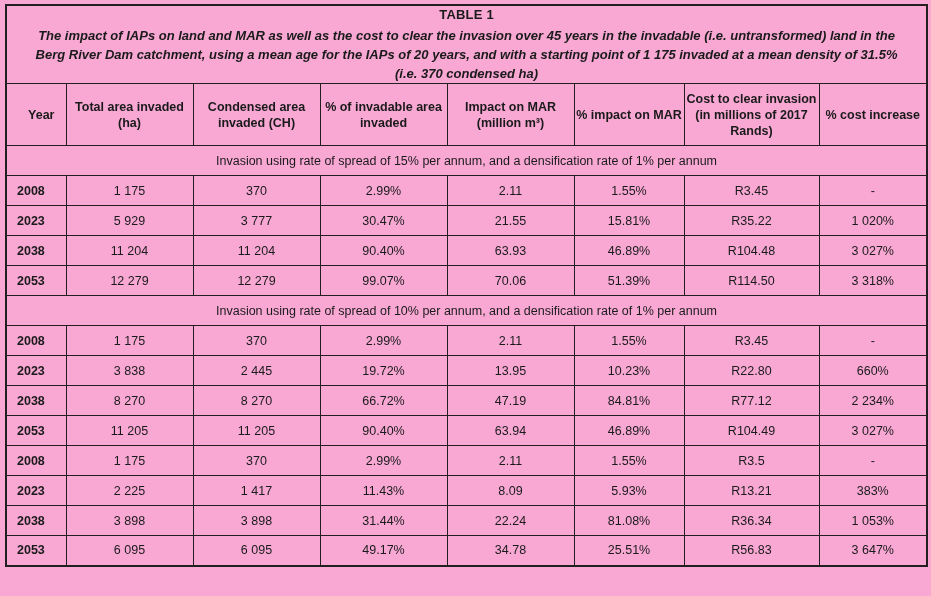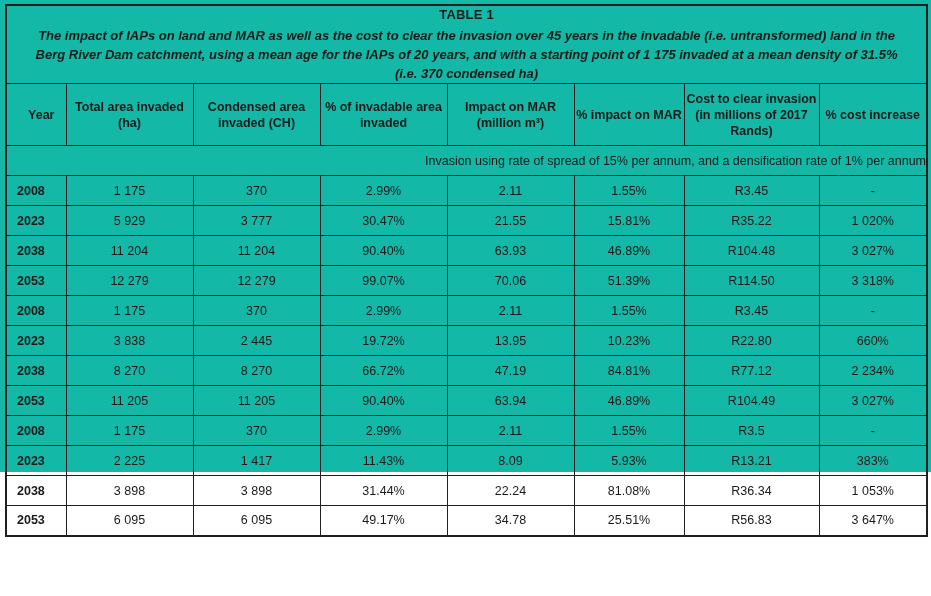--- a/index.html
+++ b/index.html
@@ -9,24 +9,24 @@
   }
   body {
     width: 931px;
     height: 596px;
     font-family: "Liberation Serif", serif;
     color: #1a1a1a;
     overflow: hidden;
   }
   .page {
     width: 931px;
-    height: 472px;
+    height: 596px;
     box-sizing: border-box;
     padding: 4px 5px 5px 5px;
-    background: #14b8a6;
+    background: #f9a8d4;
   }
   table.tbl {
     width: 921px;
     border-collapse: collapse;
     table-layout: fixed;
     border: 2px solid #231f20;
   }
   table.tbl td, table.tbl th {
     border: 1px solid #231f20;
     padding: 0;
@@ -64,21 +64,21 @@
     height: 62px;
     box-sizing: border-box;
   }
   .hdr td.hdr-year {
     text-align: center;
     padding-left: 10px;
   }
   .section td {
     font-family: "Liberation Sans", sans-serif;
     font-size: 12.5px;
-    text-align: right;
+    text-align: center;
     padding: 7px 0 7px 10px;
     height: 30px;
     box-sizing: border-box;
   }
   .datarow td {
     font-family: "Liberation Sans", sans-serif;
     font-size: 12.5px;
     text-align: center;
     height: 30px;
     padding: 6px 3px 7px 3px;
@@ -169,20 +169,23 @@
         <td class="c-year">2053</td>
         <td>12 279</td>
         <td>12 279</td>
         <td>99.07%</td>
         <td>70.06</td>
         <td>51.39%</td>
         <td>R114.50</td>
         <td>3 318%</td>
       </tr>
 
+      <tr class="section">
+        <td colspan="8">Invasion using rate of spread of 10% per annum, and a densification rate of 1% per annum</td>
+      </tr>
       <tr class="datarow">
         <td class="c-year">2008</td>
         <td>1 175</td>
         <td>370</td>
         <td>2.99%</td>
         <td>2.11</td>
         <td>1.55%</td>
         <td>R3.45</td>
         <td>-</td>
       </tr>

